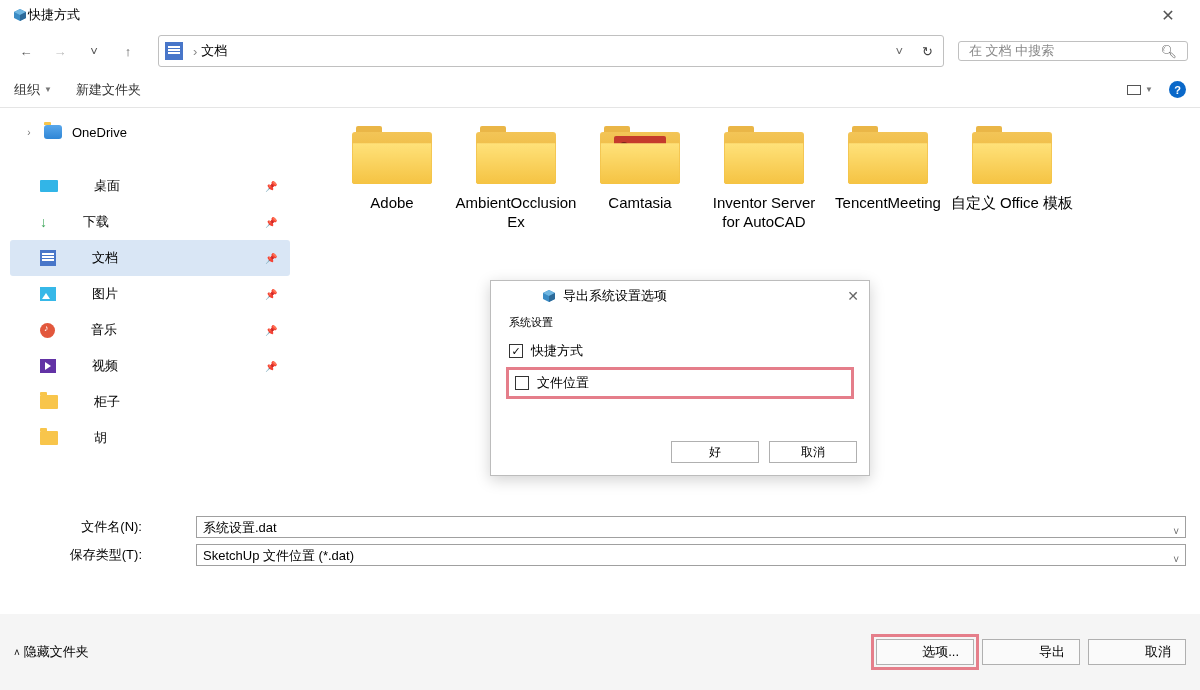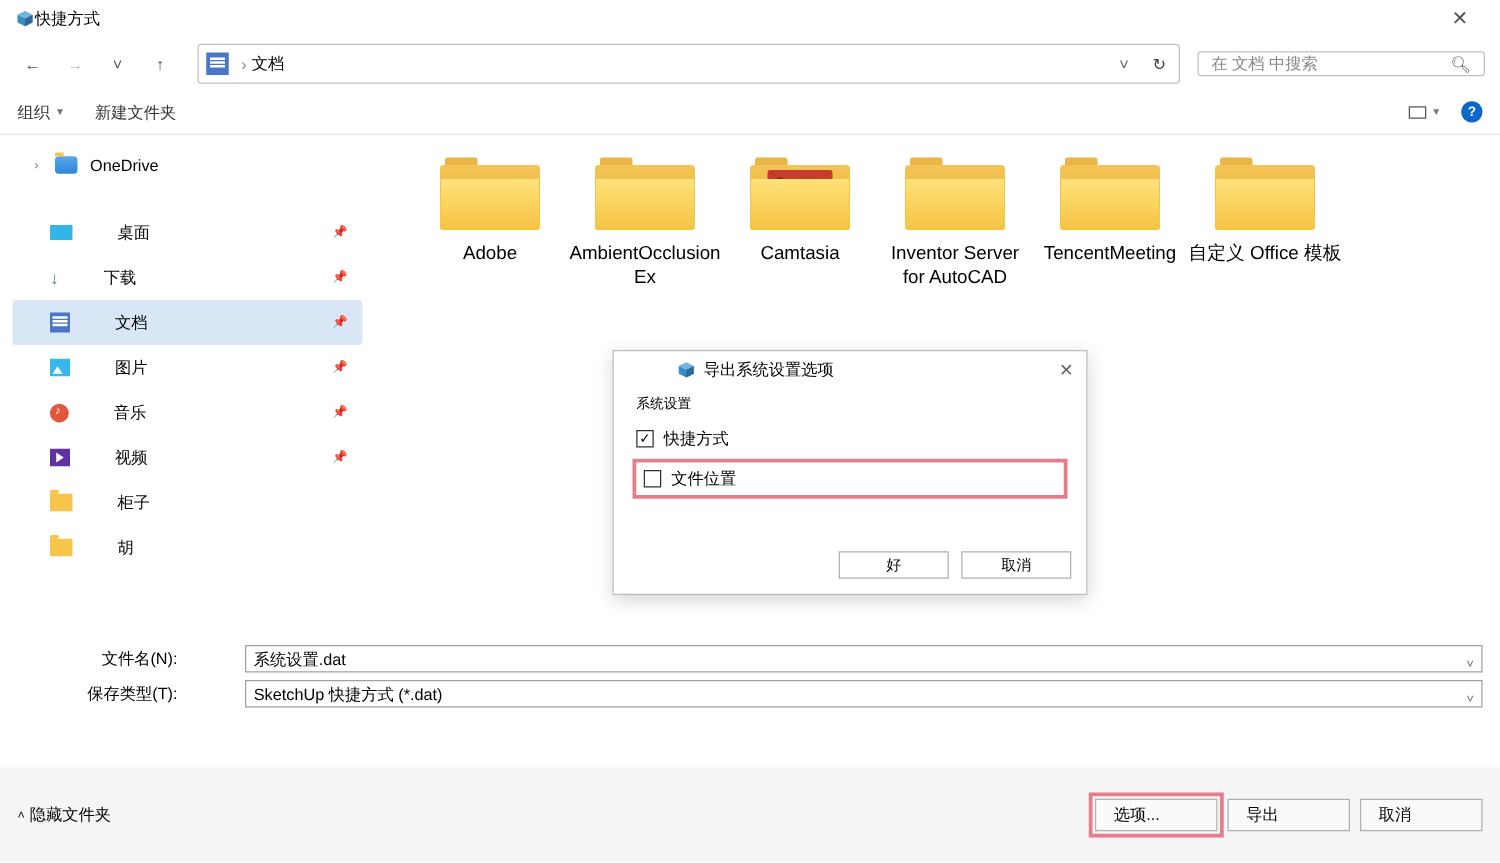--- a/index.html
+++ b/index.html
@@ -69,21 +69,21 @@
   .fields { padding: 18px 14px 0 14px; }
   .frow { display:flex; align-items:center; margin-bottom:6px;gap:48px; }
   .frow label { width:128px; text-align:right; margin-right:6px; font-size:13px;}
   .frow .input { flex:1; height:22px; border:1px solid #a0a0a0; padding:0 6px; display:flex; align-items:flex-end; font-size:13px; background:#fff;}
   .frow .chev2 { margin-left:auto; color:#666; font-size:10px;}
 
   
   .footer { position:absolute; bottom:0; left:0; right:0; height:76px; background:#f5f5f5; display:flex; align-items:center; padding:0 14px;}
   .footer .hide { display:flex; align-items:center; gap:4px; font-size:13px;}
   .footer .btns { margin-left:auto; display:flex; gap:8px;}
-  .btn { height:26px; min-width:98px; border:1px solid #b0b0b0; background:#fafafa; font-size:13px; display:flex; align-items:center; justify-content:flex-start; padding:0 14px;}
+  .btn { height:26px; min-width:98px; border:1px solid #b0b0b0; background:#fafafa; font-size:13px; display:flex; align-items:center; justify-content:flex-end; padding:0 14px;}
   .btn.hl { outline:3px solid #e57e8a; outline-offset:2px;}
 
   
   .modal { position:absolute; left:490px; top:280px; width:380px; height:196px; background:#fff; border:1px solid #bcbcbc; box-shadow:0 4px 14px rgba(0,0,0,0.18); }
   .modal .mtitle { height:30px; display:flex; align-items:center; padding:0 10px; font-size:13px;margin-left:40px;}
   .modal .mclose { margin-left:auto; color:#666; font-size:14px;}
   .modal .mbody { padding: 4px 18px;}
   .modal .sect { font-size:11px; margin-bottom:12px;}
   .cbrow { display:flex; align-items:center; gap:8px; margin-bottom:10px; font-size:13px;}
   .cb { width:14px; height:14px; border:1.5px solid #333; display:flex; align-items:center; justify-content:center; font-size:11px; line-height:1;}
@@ -249,21 +249,21 @@
   <div class="frow">
     <label>文件名(N):</label>
     <div class="input">
       <span>系统设置.dat</span>
       <span class="chev2">˅</span>
     </div>
   </div>
   <div class="frow">
     <label>保存类型(T):</label>
     <div class="input">
-      <span>SketchUp 快捷方式 (*.dat)</span>
+      <span>SketchUp 文件位置 (*.dat)</span>
       <span class="chev2">˅</span>
     </div>
   </div>
 </div>
 
 <div class="footer">
   <div class="hide">
     <span style="font-size:10px">˄</span>
     <span>隐藏文件夹</span>
   </div>

